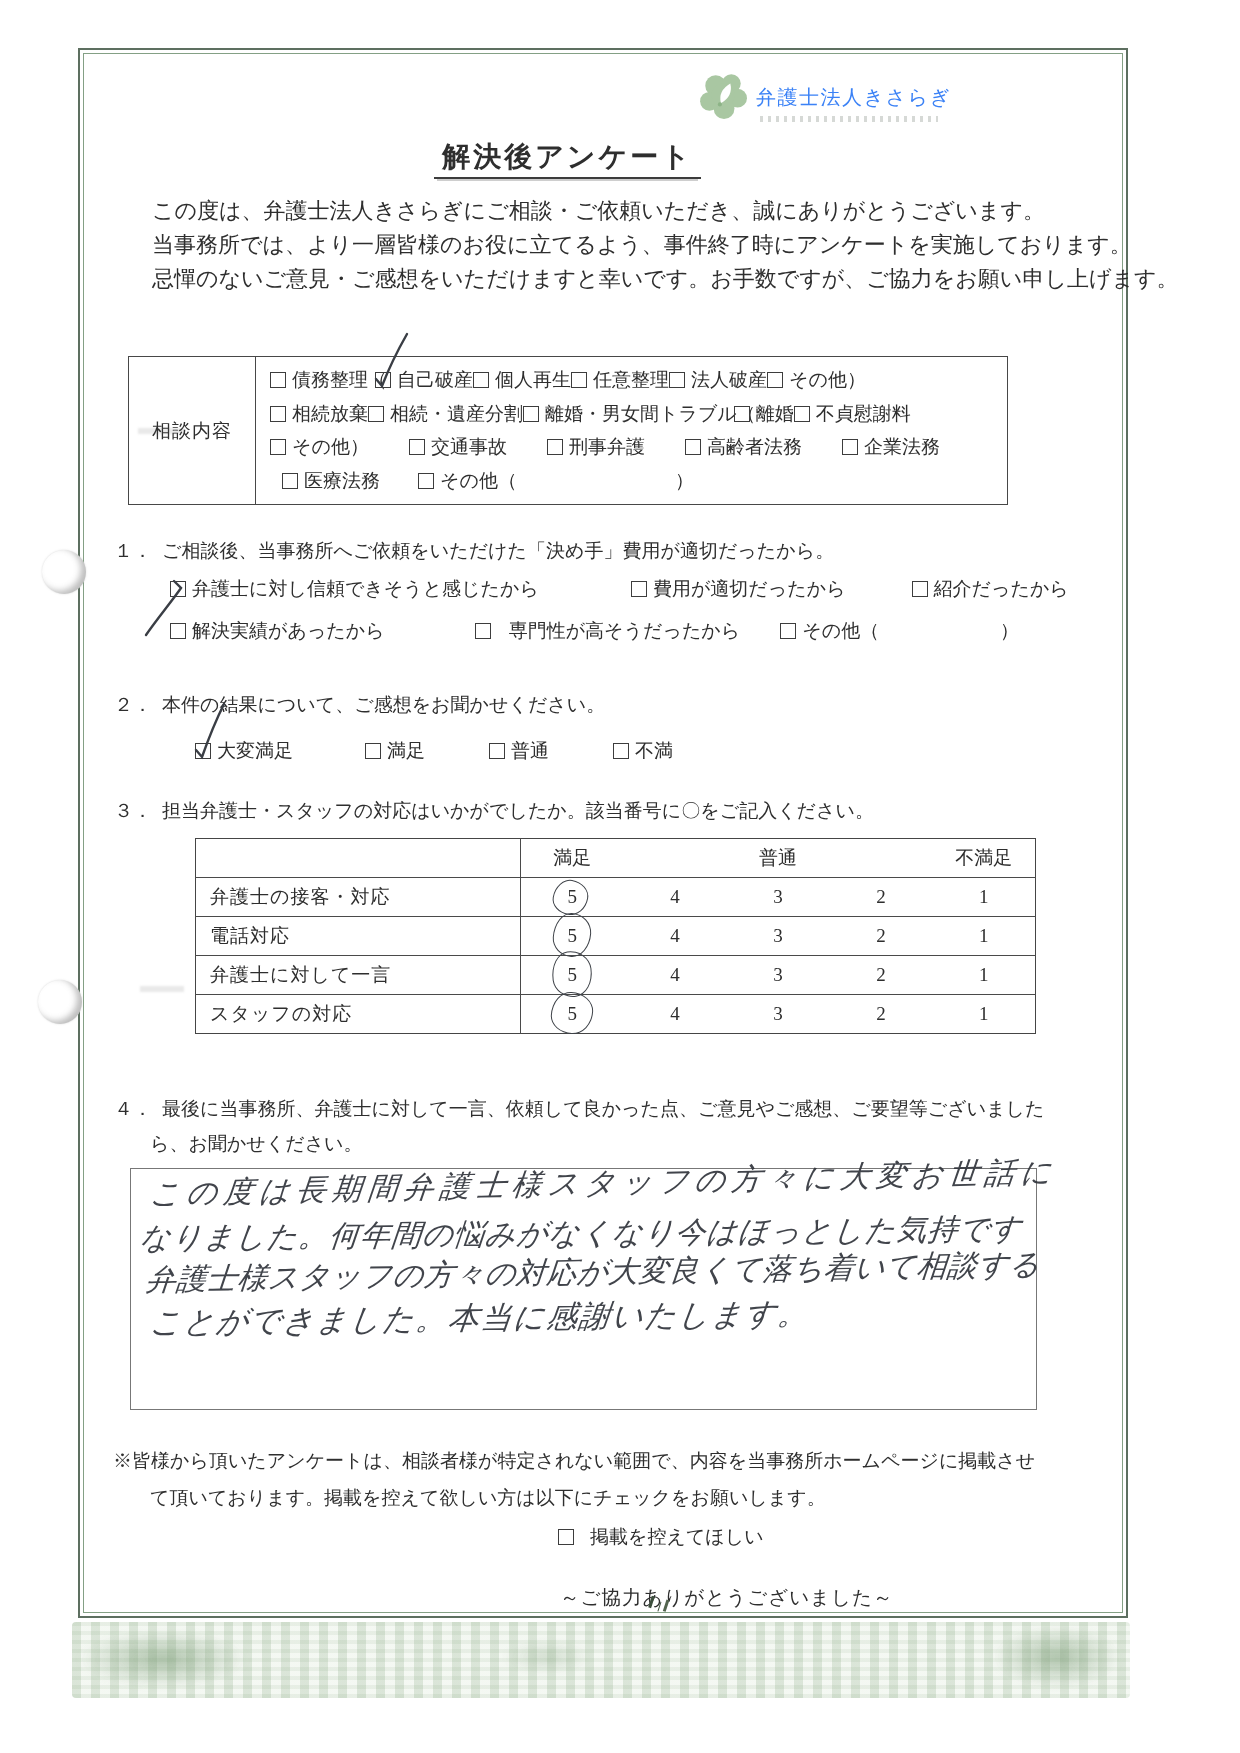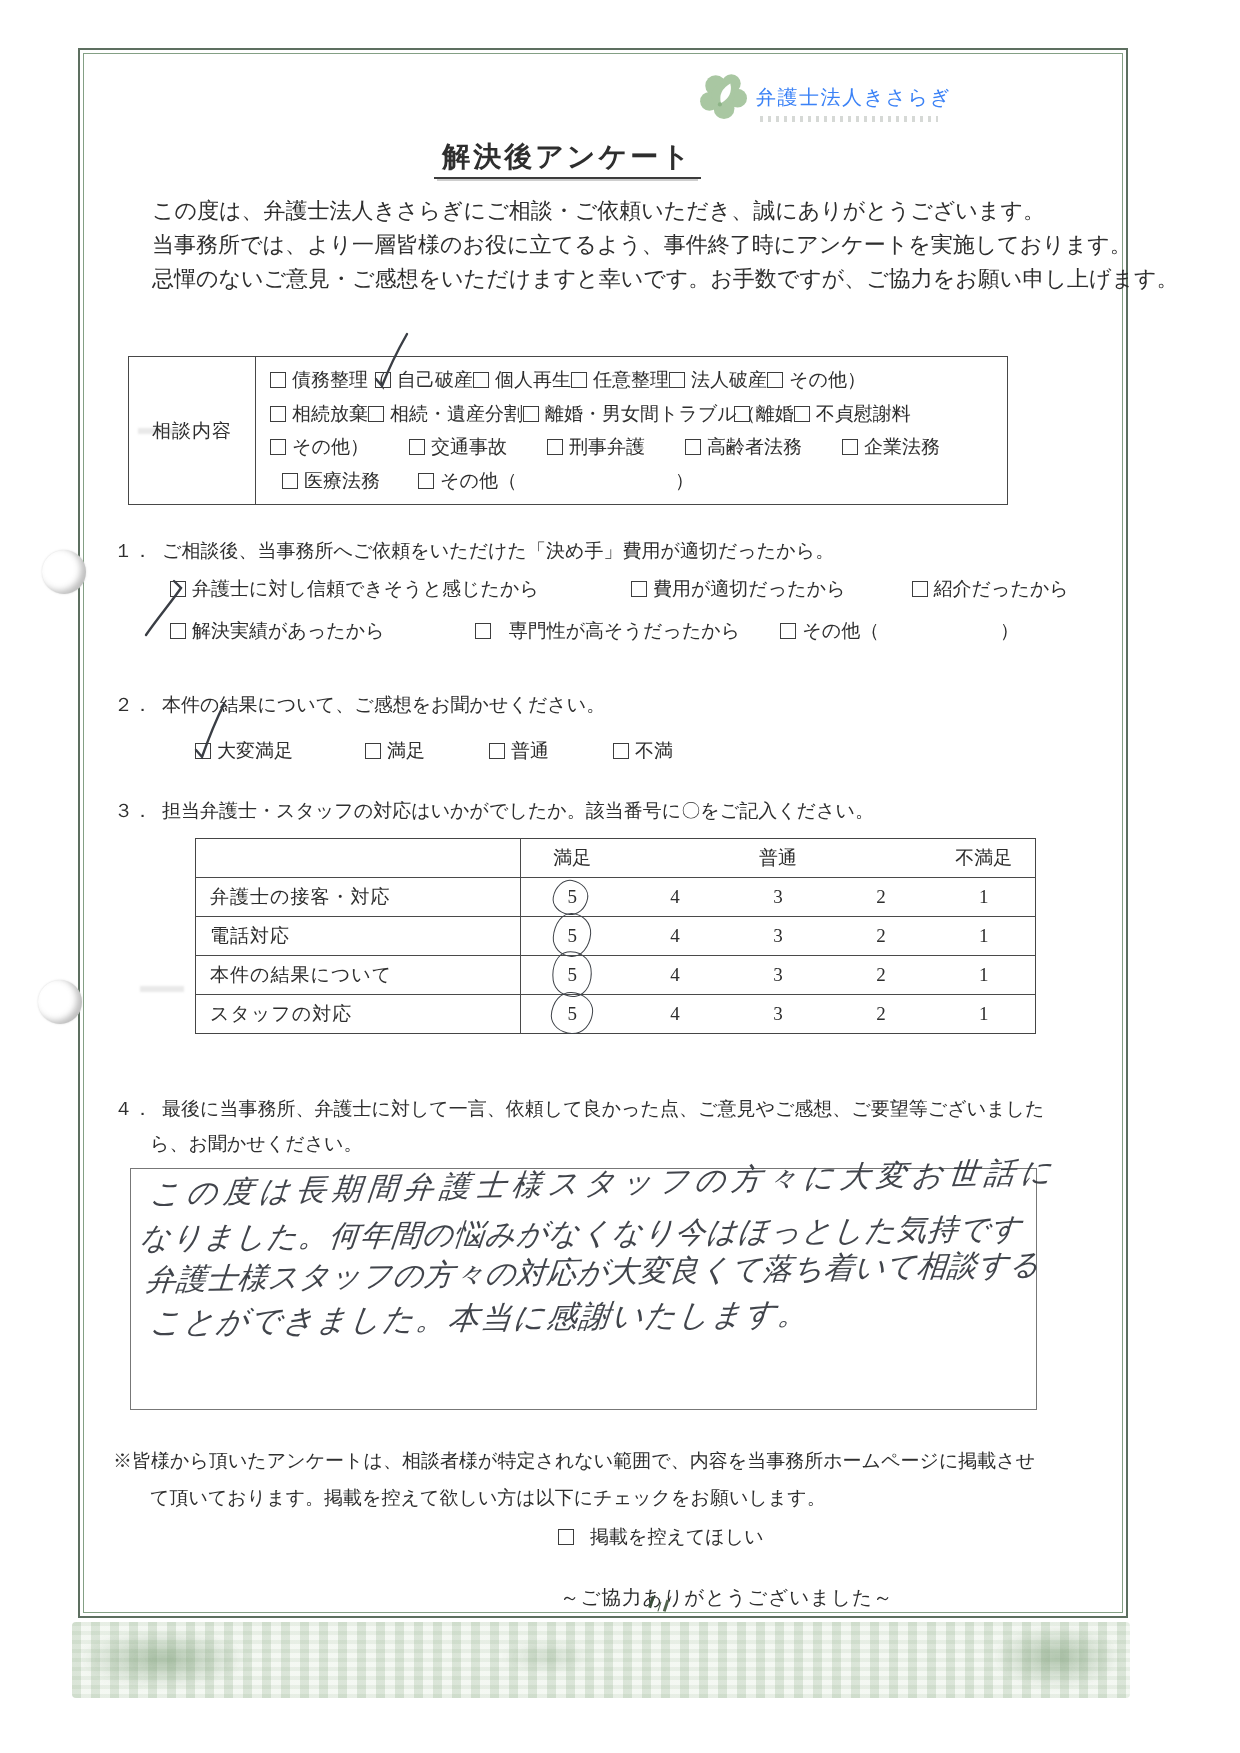--- a/index.html
+++ b/index.html
@@ -288,21 +288,21 @@
     </tr>
     <tr>
       <td class="lbl">電話対応</td>
       <td class="num"><span class="circ" style="height:42px;margin-top:-23px;transform:rotate(4deg);"></span><span>5</span></td>
       <td class="num"><span>4</span></td>
       <td class="num"><span>3</span></td>
       <td class="num"><span>2</span></td>
       <td class="num"><span>1</span></td>
     </tr>
     <tr>
-      <td class="lbl">本件の結果について</td>
+      <td class="lbl">弁護士に対して一言</td>
       <td class="num"><span class="circ" style="width:38px;height:44px;margin:-24px 0 0 -20px;transform:rotate(-8deg);"></span><span>5</span></td>
       <td class="num"><span>4</span></td>
       <td class="num"><span>3</span></td>
       <td class="num"><span>2</span></td>
       <td class="num"><span>1</span></td>
     </tr>
     <tr>
       <td class="lbl">スタッフの対応</td>
       <td class="num"><span class="circ" style="width:40px;height:40px;margin:-22px 0 0 -21px;transform:rotate(3deg);"></span><span>5</span></td>
       <td class="num"><span>4</span></td>

